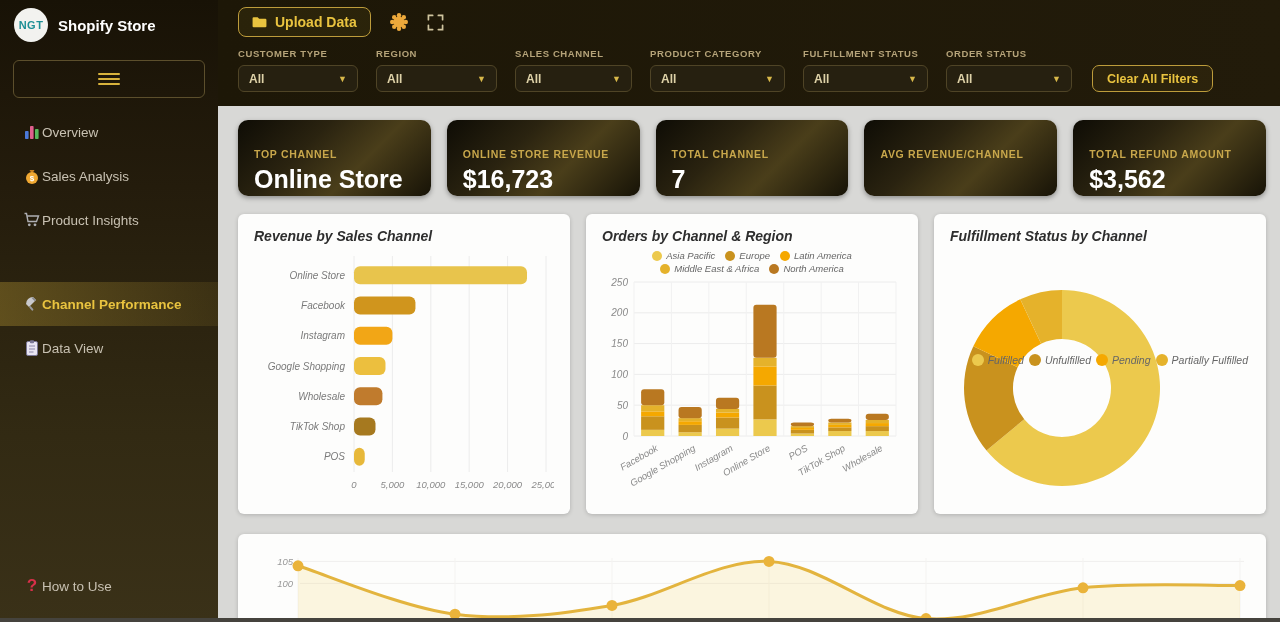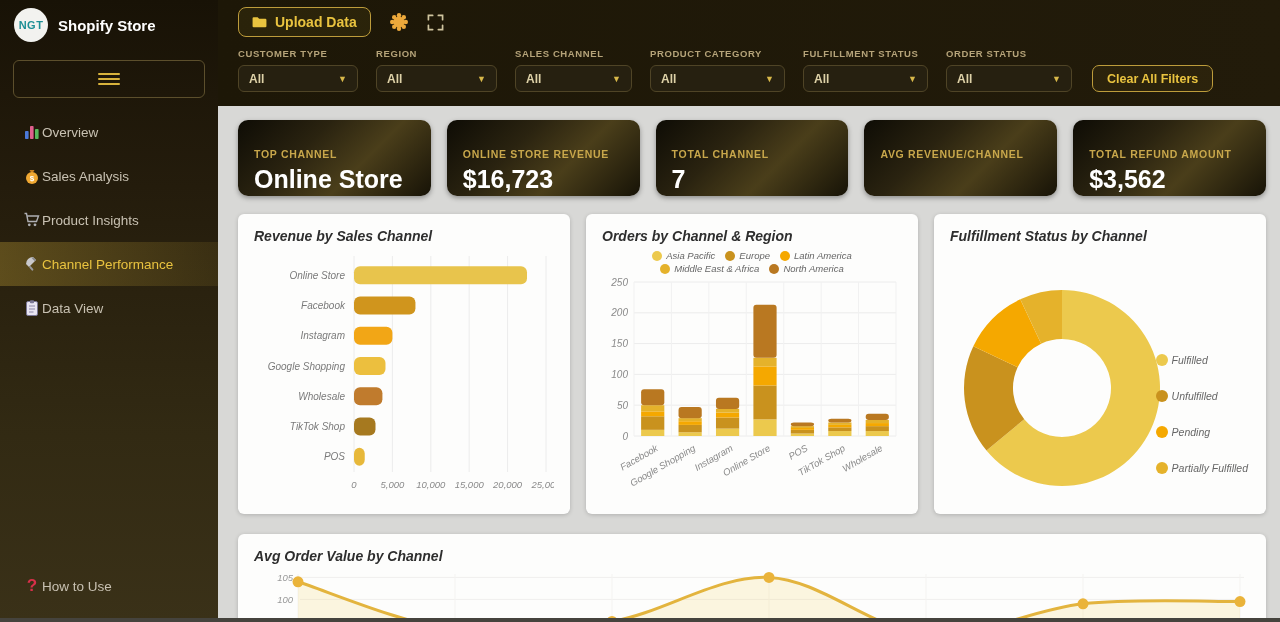--- a/index.html
+++ b/index.html
@@ -28,21 +28,21 @@
     display:flex; align-items:center; justify-content:center; cursor:pointer;
   }
   .hamburger span { display:block; width:22px; height:2.5px; background:#d8b33c; margin:2.6px 0; border-radius:2px; }
   .nav { margin-top:12px; }
   .nav-item {
     display:flex; align-items:center; height:44px; padding-left:22px;
     color:#c8c1b2; font-size:13.5px; cursor:pointer;
   }
   .nav-item.active {
     background:linear-gradient(90deg, rgba(216,179,60,0.30), rgba(216,179,60,0.10));
-    color:#e9c33f; font-weight:normal;
+    color:#e9c33f; font-weight:bold;margin-top:40px;
   }
   .nav-icon { width:20px; height:20px; display:flex; align-items:center; justify-content:center; flex:0 0 20px; }
   .sidebar-footer { position:absolute; bottom:14px; left:0; right:0; }
   .qmark { color:#d8304a; font-weight:bold; font-size:17px; width:20px; text-align:center; }
 
   
   .main { flex:1; display:flex; flex-direction:column; height:622px; }
   .topbar { background:linear-gradient(90deg,#1d1707 0%,#221b0a 100%); }
   .header-row { display:flex; align-items:center; justify-content:space-between; height:44px; padding:0 18px 0 20px; }
   .page-title { color:#e9c33f; font-size:17px; font-weight:bold; }
@@ -87,21 +87,21 @@
     font-style:italic;
   }
   .chart-card { flex:1; height:300px; position:relative; }
   .chart-title { font-size:14px; font-weight:bold; color:#2e2e2e; }
   .chart-body { position:relative; margin-top:6px; }
   .bottom-card { margin-top:20px; height:200px; }
 
   .legend-top { display:flex; flex-wrap:wrap; justify-content:center; column-gap:10px; row-gap:2px; margin:2px 0 2px 0; }
   .legend-item { display:flex; align-items:center; gap:4px; font-size:9.5px; color:#666; cursor:pointer; }
   .legend-dot { border-radius:50%; display:inline-block; }
-  .legend-right { position:absolute; right:2px; top:104px; display:flex; flex-direction:column; gap:24px; }
+  .legend-right { position:absolute; right:2px; top:104px; display:flex; flex-direction:row; gap:5px; }
   .legend-right .legend-item { font-size:10.5px; }
 
   .bottom-edge { position:absolute; left:0; bottom:0; width:1280px; height:4px; background:#45433d; z-index:20; }
 </style>
 </head>
 <body>
 
 <div class="app">
 
   <div class="sidebar">
@@ -427,21 +427,20 @@
                 </span>
                 <span class="legend-item">
                   <span class="legend-dot" style="width:12px;height:12px;background:#e5b22b"></span>
                   <span>Partially Fulfilled</span>
                 </span>
               </div></div>
         </div>
       </div>
 
       <div class="card bottom-card">
-        <div class="chart-title">Avg Order Value by Channel</div>
         <div class="chart-body" id="chart3"><svg width="994" height="160" viewBox="0 0 994 160">
               <line x1="46" y1="29.400000000000002" x2="990" y2="29.400000000000002" stroke="#f0efed"></line>
               <text x="39" y="32.900000000000006" fill="#999" font-size="9.5" text-anchor="end" font-family="Liberation Sans, sans-serif">100</text>
               <line x1="46" y1="7.4" x2="990" y2="7.4" stroke="#f0efed"></line>
               <text x="39" y="10.9" fill="#999" font-size="9.5" text-anchor="end" font-family="Liberation Sans, sans-serif">105</text>
               <line x1="44" y1="4" x2="44" y2="160" stroke="#f4f3f1"></line>
               <line x1="201" y1="4" x2="201" y2="160" stroke="#f4f3f1"></line>
               <line x1="358" y1="4" x2="358" y2="160" stroke="#f4f3f1"></line>
               <line x1="515" y1="4" x2="515" y2="160" stroke="#f4f3f1"></line>
               <line x1="672" y1="4" x2="672" y2="160" stroke="#f4f3f1"></line>

